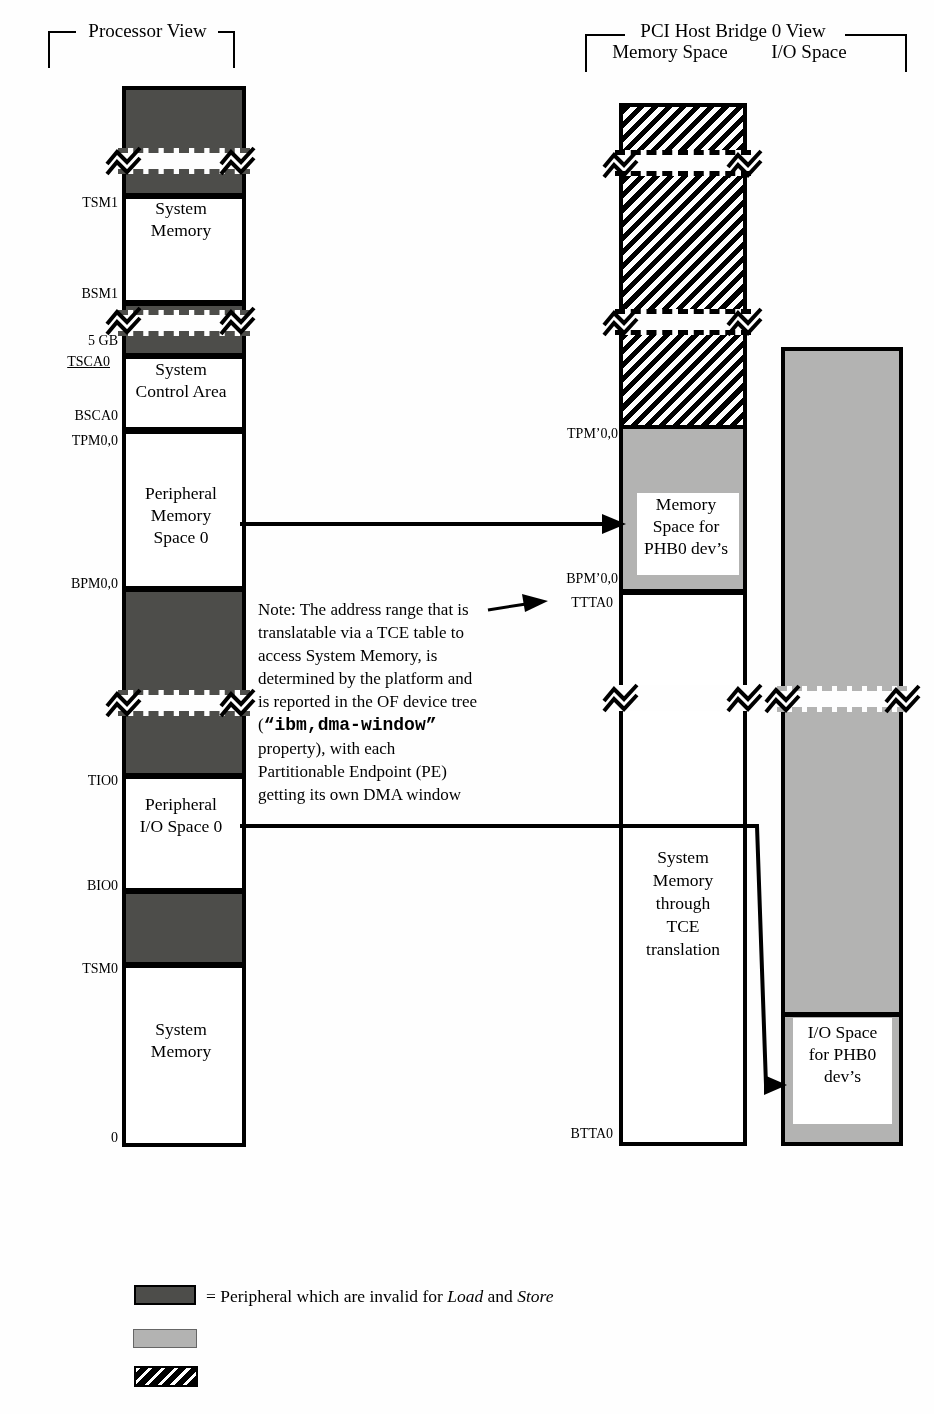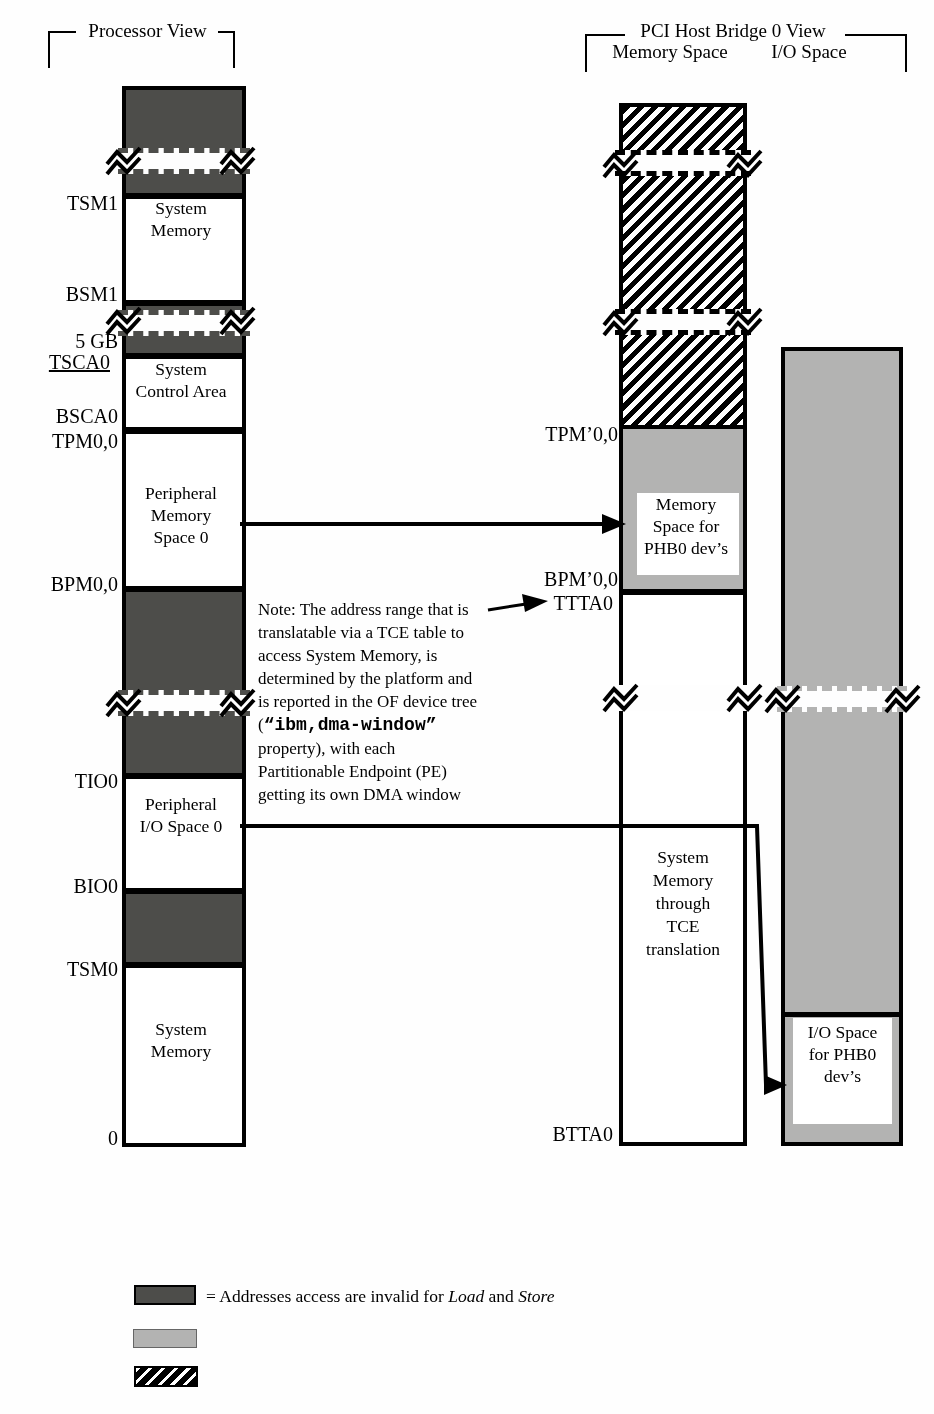--- a/index.html
+++ b/index.html
@@ -4,21 +4,21 @@
 <style>
   html,body{margin:0;padding:0;background:#fff;}
   #canvas{
     position:relative;width:934px;height:1414px;background:#fefefe;overflow:hidden;
     font-family:"Liberation Serif", serif;color:#000;padding-left:10px;
   }
   .abs{position:absolute;}
   .prelines{white-space:pre-line;}
   .center{text-align:center;}
   .right{text-align:right;}
-  .lbl{font-size:20px;line-height:20px;}
+  .lbl{font-size:14px;line-height:20px;}
   .seclbl{font-size:17.5px;line-height:22px;}
   .hdr{font-size:19px;line-height:21px;}
   
   .bar{position:absolute;border:4px solid #000;box-sizing:border-box;background:#fff;}
   .sec{position:absolute;left:0;right:0;}
   .dark{background:#4d4d4a;}
   .lightgray{background:#b3b3b2;}
   .hatch{background:repeating-linear-gradient(135deg,#000 0 5px,#fff 5px 10px);}
   .sep{position:absolute;left:0;right:0;background:#000;}
   .break{position:absolute;left:-8px;right:-8px;background:#fefefe;box-sizing:border-box;}
@@ -216,19 +216,19 @@
 translatable via a TCE table to
 access System Memory, is
 determined by the platform and
 is reported in the OF device tree
 (</span><span class="mono">“ibm,dma-window”</span><span>
 property), with each
 Partitionable Endpoint (PE)
 getting its own DMA window</span></div>
 
   <div class="swatch sw-dark" style="left:134px;top:1285px;width:62px;height:20px;"></div>
-  <div class="abs legtxt txt" style="left:206px;top:1286px;width:560px;"><span>= Addresses access are invalid for </span><i>Load</i><span> and </span><i>Store</i></div>
+  <div class="abs legtxt txt" style="left:206px;top:1286px;width:560px;"><span>= Peripheral which are invalid for </span><i>Load</i><span> and </span><i>Store</i></div>
 
   <div class="swatch sw-light" style="left:133px;top:1329px;width:64px;height:19px;"></div>
 
   <div class="swatch sw-hatch" style="left:134px;top:1366px;width:64px;height:21px;"></div>
 
 </div>
 
 </body></html>

